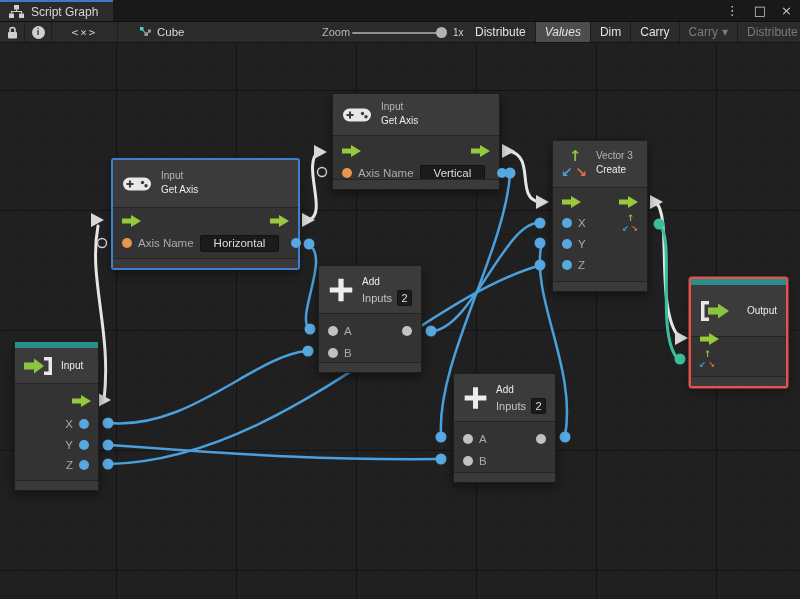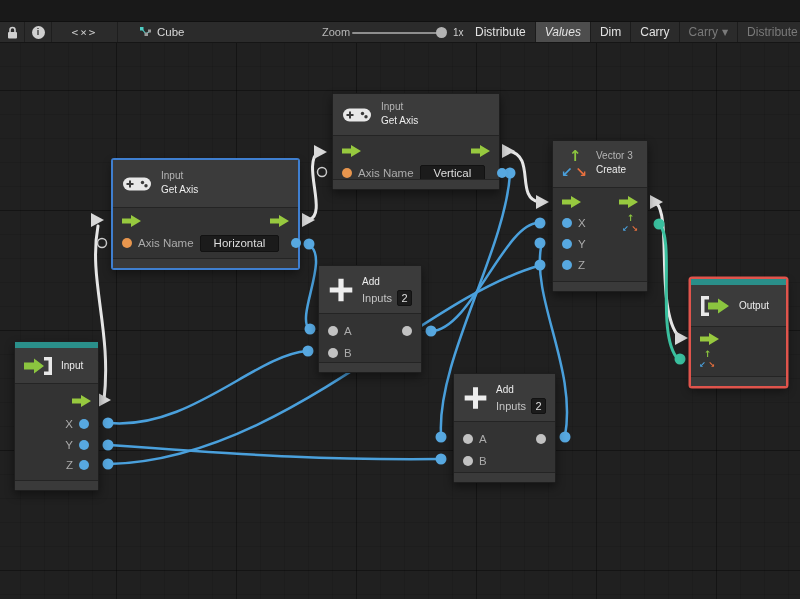--- a/index.html
+++ b/index.html
@@ -77,20 +77,37 @@
   .v3icon.mini { width:15px; height:15px; }
   .v3icon.mini .au { position:absolute; top:-3px; left:4px;  font-size:9px; color:#8bc53f; }
   .v3icon.mini .al { position:absolute; bottom:-2px; left:-1px; font-size:8px; color:#4aa0dc; }
   .v3icon.mini .ar { position:absolute; bottom:-2px; right:0;  font-size:8px; color:#e8703e; }
 </style>
 </head>
 <body>
 
 <div id="root">
 
+  <div id="tabbar">
+    <div id="tab-accent"></div>
+    <div id="tab">
+      <svg width="15" height="13" viewBox="0 0 15 13">
+        <rect x="5" y="0" width="5" height="4.5" fill="#cfcfcf"></rect>
+        <rect x="0" y="8.5" width="5" height="4.5" fill="#cfcfcf"></rect>
+        <rect x="10" y="8.5" width="5" height="4.5" fill="#cfcfcf"></rect>
+        <path d="M7.5 4.5 V6.5 M2.5 8.5 V6.5 H12.5 V8.5" stroke="#cfcfcf" stroke-width="1.2" fill="none"></path>
+      </svg>
+      <span class="tab-label">Script Graph</span>
+    </div>
+    <div id="win-controls">
+      <span class="win-glyph">⋮</span>
+      <span class="win-glyph">□</span>
+      <span class="win-glyph">×</span>
+    </div>
+  </div>
 
   <div id="toolbar">
     <div class="tb-left">
       <div class="tbtn" style="width:25px;">
         <svg width="11" height="13" viewBox="0 0 11 13">
           <rect x="1" y="6" width="9" height="6.5" rx="1" fill="#d0d0d0"></rect>
           <path d="M3 6.5 V4 a2.5 2.5 0 0 1 5 0 V6.5" stroke="#d0d0d0" stroke-width="1.6" fill="none"></path>
         </svg>
       </div>
       <div class="tbtn" style="width:27px;">
@@ -389,21 +406,21 @@
     </div>
     <div class="r" style="top:114px;">
       <span class="pd blue"></span>
       <span class="plabel">Z</span>
     </div>
     <div class="n-footer"></div>
   </div>
 
   <div class="node flagged" style="left:690px;top:278px;width:97px;height:109px;">
     <div class="teal-strip"></div>
-    <div class="n-header" style="top:6px;height:42px;padding:0 8px;gap:8px;">
+    <div class="n-header" style="top:6px;height:52px;padding:0 8px;gap:16px;">
       <svg width="32" height="22" viewBox="0 0 32 22">
         <path d="M2 1 H10 V4.5 H5.5 V17.5 H10 V21 H2 Z" fill="#e8e8e8"></path>
         <path d="M9 7.5 H19 V3.5 L30 11 L19 18.5 V14.5 H9 Z" fill="#8bc53f"></path>
       </svg>
       <span class="n-title">Output</span>
     </div>
     <div class="r" style="top:50px;">
       <svg width="19" height="12" viewBox="0 0 19 12">
         <path d="M0 3.5 H9 V0 L19 6 L9 12 V8.5 H0 Z" fill="#97c93f"></path>
         </svg>

